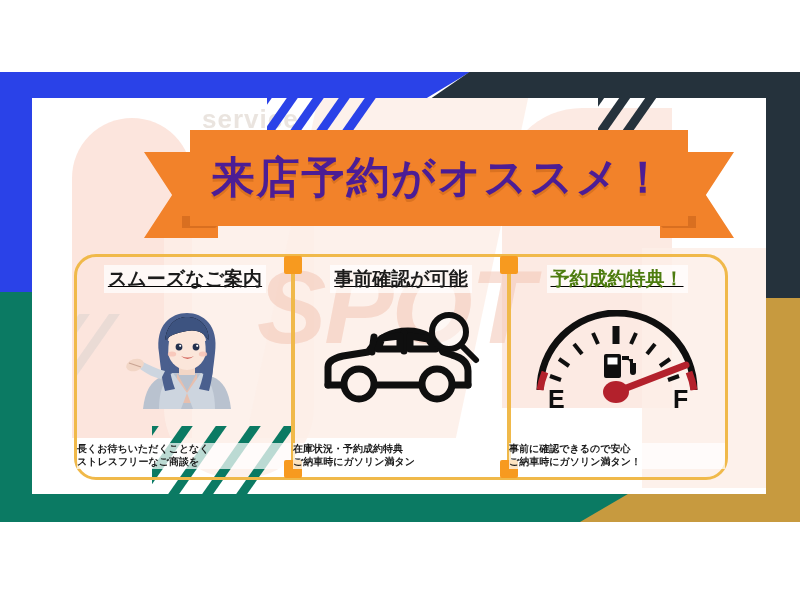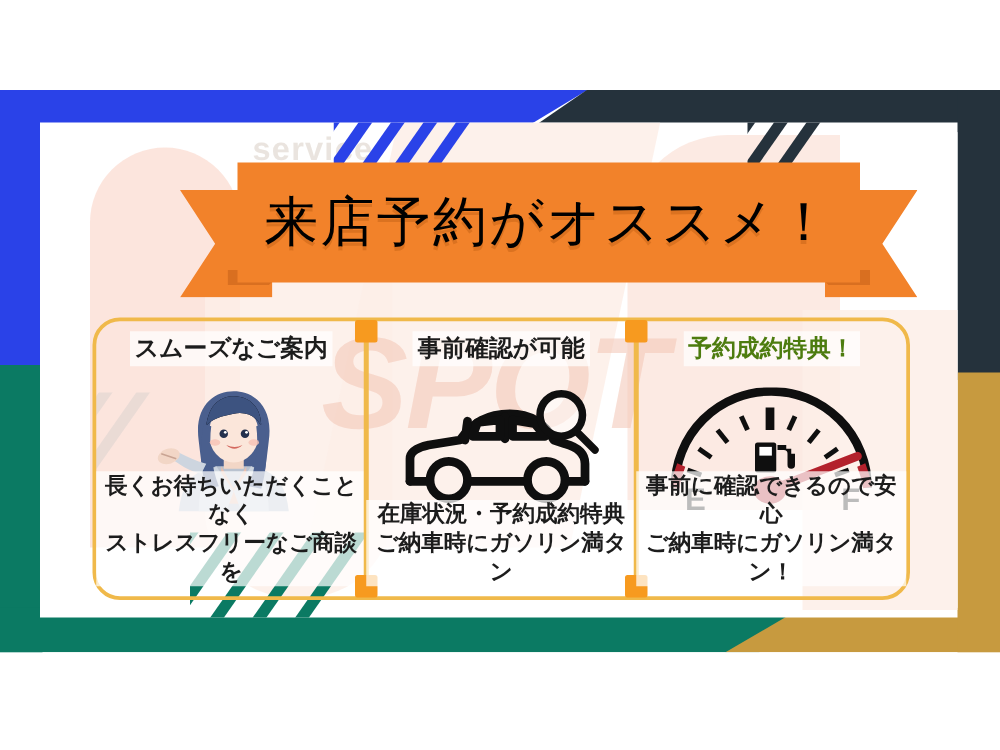--- a/index.html
+++ b/index.html
@@ -129,54 +129,55 @@
   .rb-tail-l { left: 0;  clip-path: polygon(0 0, 100% 0, 100% 100%, 0 100%, 38% 50%); }
   .rb-tail-r { right: 0; clip-path: polygon(0 0, 100% 0, 62% 50%, 100% 100%, 0 100%); }
   .rb-shadow-l{ position:absolute; left:38px; top:86px; width:46px; height:12px; background:#d96f20; clip-path:polygon(0 0,100% 0,72% 100%,0 100%);}
   .rb-shadow-r{ position:absolute; right:38px; top:86px; width:46px; height:12px; background:#d96f20; clip-path:polygon(0 0,100% 0,100% 100%,28% 100%);}
   .rb-body {
     position: absolute; left: 46px; top: 0; right: 46px; height: 96px;
     background: #f2822a;
     display: flex; align-items: center; justify-content: center;
   }
   .rb-title {
-    color: #000000;
+    color: #4c1d95;
     font-size: 43px;
-    font-weight: 400;
+    font-weight: 700;
     letter-spacing: 2px;
     text-shadow: 0 3px 0 rgba(190,95,20,.45);
     white-space: nowrap;
   }
 
   
   #panels {
     position: absolute;
     left: 42px; top: 156px;
     width: 654px; height: 226px;
     border: 3px solid #f0b94a;
     border-radius: 22px;
     display: flex;
+    text-decoration: underline;
   }
   .panel {
     position: relative;
     flex: 1 1 0;
     display: flex; flex-direction: column; align-items: center;
     padding-top: 8px;
   }
   .panel-title {
     font-size: 19px; font-weight: 900; color: #1c1c1c;
     letter-spacing: 0px; white-space: nowrap;
     background: rgba(255,255,255,.72);
     padding: 1px 4px;
   }
   .panel-title.accent { color: #4d7c0f; }
   .panel-caption {
     position: absolute; bottom: 8px; left: 0; right: 0;
-    text-align: center;
-    font-size: 18px; font-weight: 700; color: #1c1c1c;
+    text-align: left;
+    font-size: 10px; font-weight: 700; color: #1c1c1c;
     line-height: 1.28;
     background: rgba(255,255,255,.72);
   }
   .panel-art {
     position: absolute; left: 0; right: 0; top: 36px; bottom: 46px;
     display: flex; align-items: center; justify-content: center;
   }
 
   
   .divider { position: relative; width: 0; }

